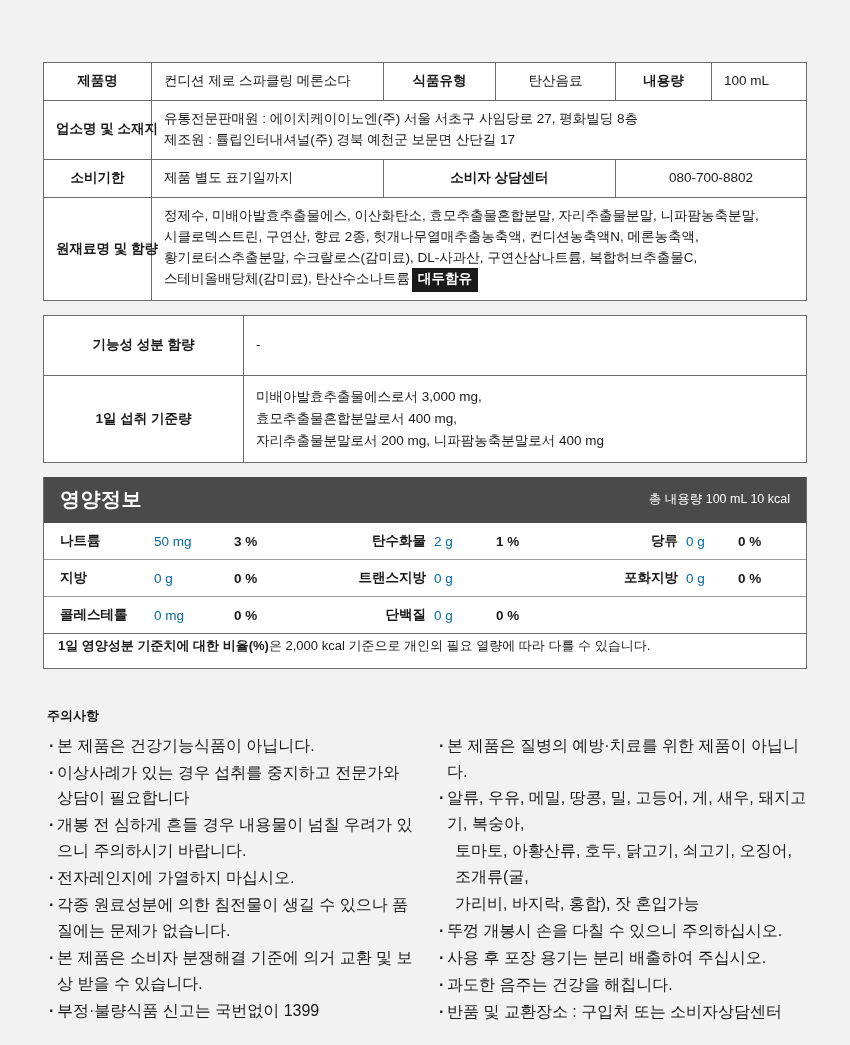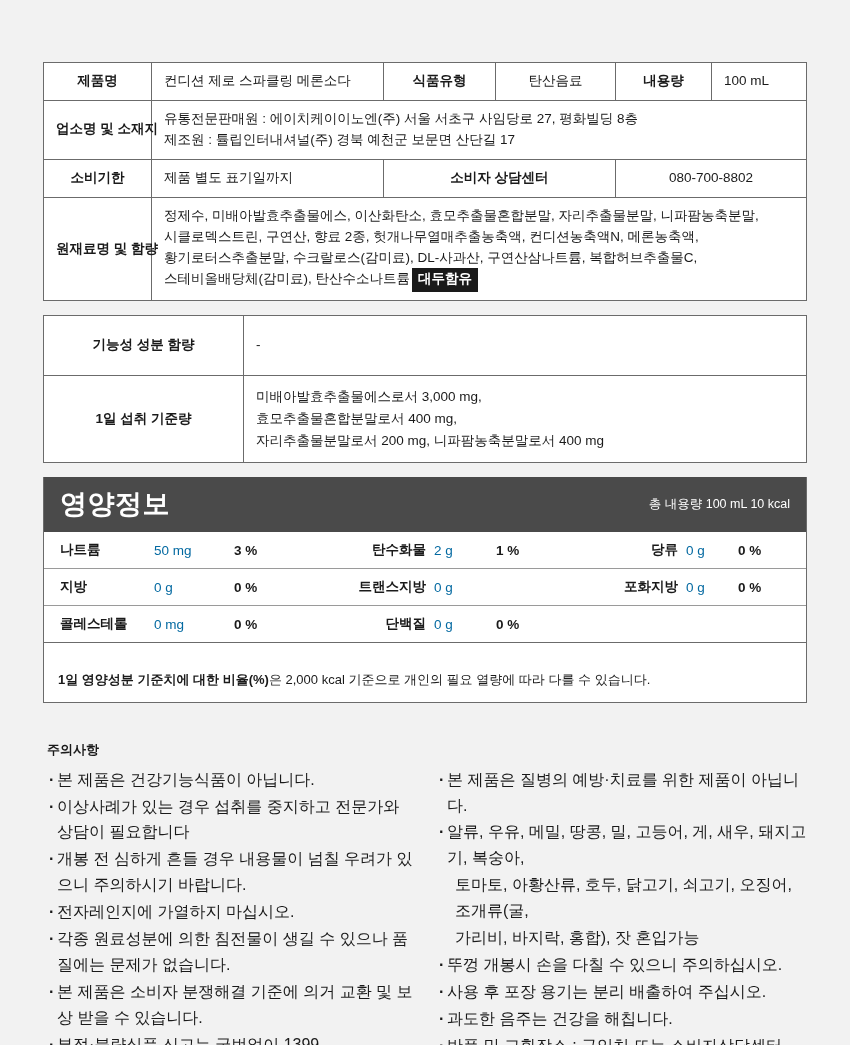--- a/index.html
+++ b/index.html
@@ -81,21 +81,21 @@
   }
   .nutri-head {
     background: #4a4a4a;
     color: #ffffff;
     display: flex;
     align-items: center;
     justify-content: space-between;
     padding: 9px 16px 10px 16px;
   }
   .nutri-head .t {
-    font-size: 27px;
+    font-size: 20px;
     font-weight: bold;
     letter-spacing: 0.5px;
   }
   .nutri-head .s {
     font-size: 12.5px;
   }
   table.nut {
     width: 100%;
     border-collapse: collapse;
     table-layout: fixed;
@@ -106,21 +106,21 @@
     font-size: 13.5px;
     background: #ffffff;
   }
   table.nut tr:last-child td { border-bottom: none; }
   .nm { font-weight: bold; font-size: 14px; margin-top: 47px; }
   .vl { color: #0369a1; }
   .pc { font-weight: bold; font-size: 13.5px; }
   .c1 { padding-left: 16px !important; }
   .note {
     border-top: 1px solid #6b6b6b;
-    padding: 28px 14px 12px 14px;
+    padding: 3px 14px 12px 14px;
     font-size: 13px;
     line-height: 1.4;
     background: #ffffff;
   }
   .note b { font-weight: bold; }
 
   
   .caution {
     margin-top: 38px;
     padding-left: 4px;

